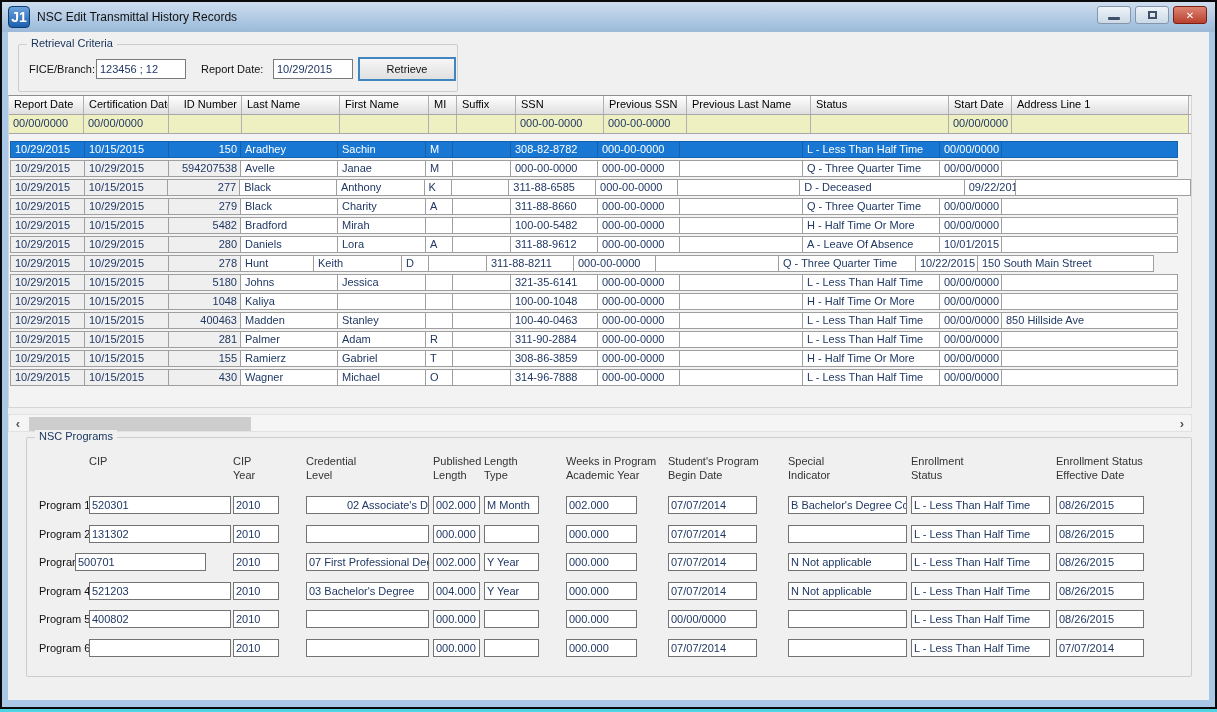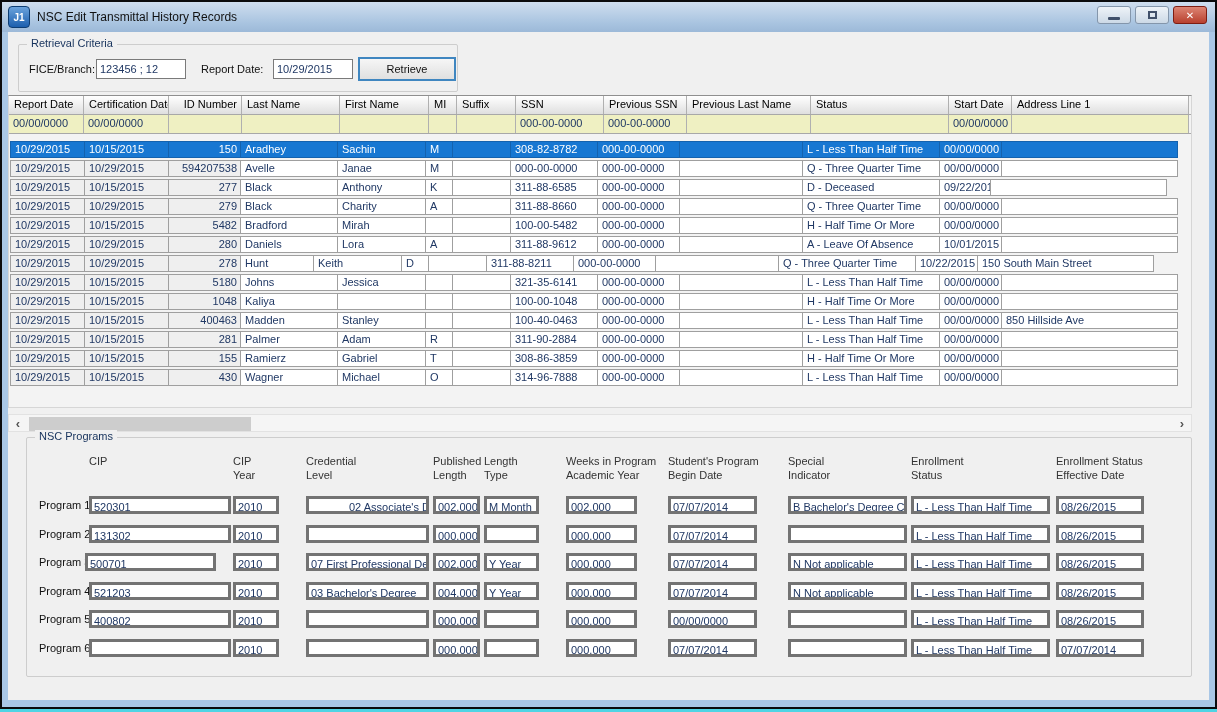--- a/index.html
+++ b/index.html
@@ -5,21 +5,21 @@
   html,body{margin:0;padding:0;width:1217px;height:712px;overflow:hidden;
     font-family:"Liberation Sans","DejaVu Sans",sans-serif;font-size:11px;background:#4fd4e4;}
   *{box-sizing:border-box;}
   .window{position:absolute;left:0;top:0;width:1217px;height:709px;
     background:#a9c7e6;border:2px solid #0b0b0d;}
   
   .titlebar{position:absolute;left:0;top:0;right:0;height:30px;
     background:linear-gradient(#cfdeef,#a9c4e0 70%,#9cb9d8);display:flex;align-items:center;}
   .appicon{width:22px;height:22px;margin:0 7px 0 6px;border-radius:4px;
     background:linear-gradient(#6ba3dc,#1c5fae);border:1px solid #0d3d73;
-    color:#fff;font-weight:bold;font-size:10px;display:flex;align-items:center;justify-content:center;}
+    color:#fff;font-weight:bold;font-size:14px;display:flex;align-items:center;justify-content:center;}
   .title{font-size:12px;color:#111;}
   .winbtns{position:absolute;right:8px;top:4px;display:flex;gap:4px;}
   .wbtn{width:34px;height:18px;border-radius:3px;border:1px solid #8496ab;
     background:linear-gradient(#eef3f8,#ccd9e6);display:flex;align-items:center;justify-content:center;
     color:#333;font-size:10px;font-weight:bold;}
   .wbtn.close{border:1px solid #7e1d12;background:linear-gradient(#dd8574,#b8402e);color:#fff;}
   .minglyph{width:12px;height:3px;background:#40506a;border-radius:1px;margin-top:6px;}
   .restglyph{width:9px;height:8px;border:2px solid #40506a;background:transparent;}
   
   .client{position:absolute;left:6px;right:6px;top:30px;bottom:7px;background:#f0f0f0;}
@@ -54,21 +54,21 @@
     border:1px solid #e2e2e2;display:flex;align-items:center;}
   .sb-arrow{width:18px;height:16px;display:flex;align-items:center;justify-content:center;
     color:#555;font-weight:bold;font-size:13px;}
   .sb-thumb{position:absolute;left:20px;top:2px;width:222px;height:14px;background:#cdcdcd;}
   .sb-right{position:absolute;right:0;top:0;}
   
   .programs{left:18px;top:405px;width:1166px;height:240px;}
   .phead{position:absolute;top:16px;white-space:pre-line;color:#333;line-height:14px;}
   .prow{position:absolute;left:0;height:20px;width:100%;}
   .prowlabel{position:absolute;left:12px;top:3px;color:#111;}
-  .pfield{position:absolute;top:0;height:18px;border:3px solid #737373;background:#fff;
+  .pfield{position:absolute;top:0;height:18px;border:1px solid #737373;background:#fff;
     color:#203864;line-height:16px;padding:0 2px;overflow:hidden;white-space:nowrap;}
 </style>
 </head>
 <body>
 
 <div class="window">
   <div class="titlebar">
     <div class="appicon">J1</div>
     <div class="title">NSC Edit Transmittal History Records</div>
     <div class="winbtns">
@@ -161,21 +161,21 @@
             <div class="gcell shade" style="width: 75px;">10/29/2015</div>
             <div class="gcell shade" style="width: 85px;">10/15/2015</div>
             <div class="gcell shade r" style="width: 73px;">277</div>
             <div class="gcell" style="width: 98px;">Black</div>
             <div class="gcell" style="width: 89px;">Anthony</div>
             <div class="gcell" style="width: 28px;">K</div>
             <div class="gcell" style="width: 59px;"></div>
             <div class="gcell" style="width: 88px;">311-88-6585</div>
             <div class="gcell" style="width: 83px;">000-00-0000</div>
             <div class="gcell" style="width: 124px;"></div>
-            <div class="gcell" style="width: 138px;">D - Deceased</div>
+            <div class="gcell" style="width: 166px;">D - Deceased</div>
             <div class="gcell" style="width: 52px;">09/22/2015</div>
             <div class="gcell" style="width: 177px;"></div>
           </div>
           <div class="grow">
             <div class="gcell shade" style="width: 75px;">10/29/2015</div>
             <div class="gcell shade" style="width: 85px;">10/29/2015</div>
             <div class="gcell shade r" style="width: 73px;">279</div>
             <div class="gcell" style="width: 98px;">Black</div>
             <div class="gcell" style="width: 89px;">Charity</div>
             <div class="gcell" style="width: 28px;">A</div>
@@ -376,21 +376,21 @@
             <div class="pfield" style="left: 406px; width: 47px;">000.000</div>
             <div class="pfield" style="left: 457px; width: 55px;"></div>
             <div class="pfield" style="left: 539px; width: 71px;">000.000</div>
             <div class="pfield" style="left: 641px; width: 89px;">07/07/2014</div>
             <div class="pfield" style="left: 761px; width: 119px;"></div>
             <div class="pfield" style="left: 884px; width: 139px;">L - Less Than Half Time</div>
             <div class="pfield" style="left: 1029px; width: 88px;">08/26/2015</div>
           </div>
           <div class="prow" style="top: 115px;">
             <div class="prowlabel">Program 3</div>
-            <div class="pfield" style="left: 58px; width: 131px;">500701</div>
+            <div class="pfield" style="left: 48px; width: 131px;">500701</div>
             <div class="pfield" style="left: 206px; width: 46px;">2010</div>
             <div class="pfield" style="left: 279px; width: 123px;">07  First Professional Degree</div>
             <div class="pfield" style="left: 406px; width: 47px;">002.000</div>
             <div class="pfield" style="left: 457px; width: 55px;">Y  Year</div>
             <div class="pfield" style="left: 539px; width: 71px;">000.000</div>
             <div class="pfield" style="left: 641px; width: 89px;">07/07/2014</div>
             <div class="pfield" style="left: 761px; width: 119px;">N  Not applicable</div>
             <div class="pfield" style="left: 884px; width: 139px;">L - Less Than Half Time</div>
             <div class="pfield" style="left: 1029px; width: 88px;">08/26/2015</div>
           </div>

